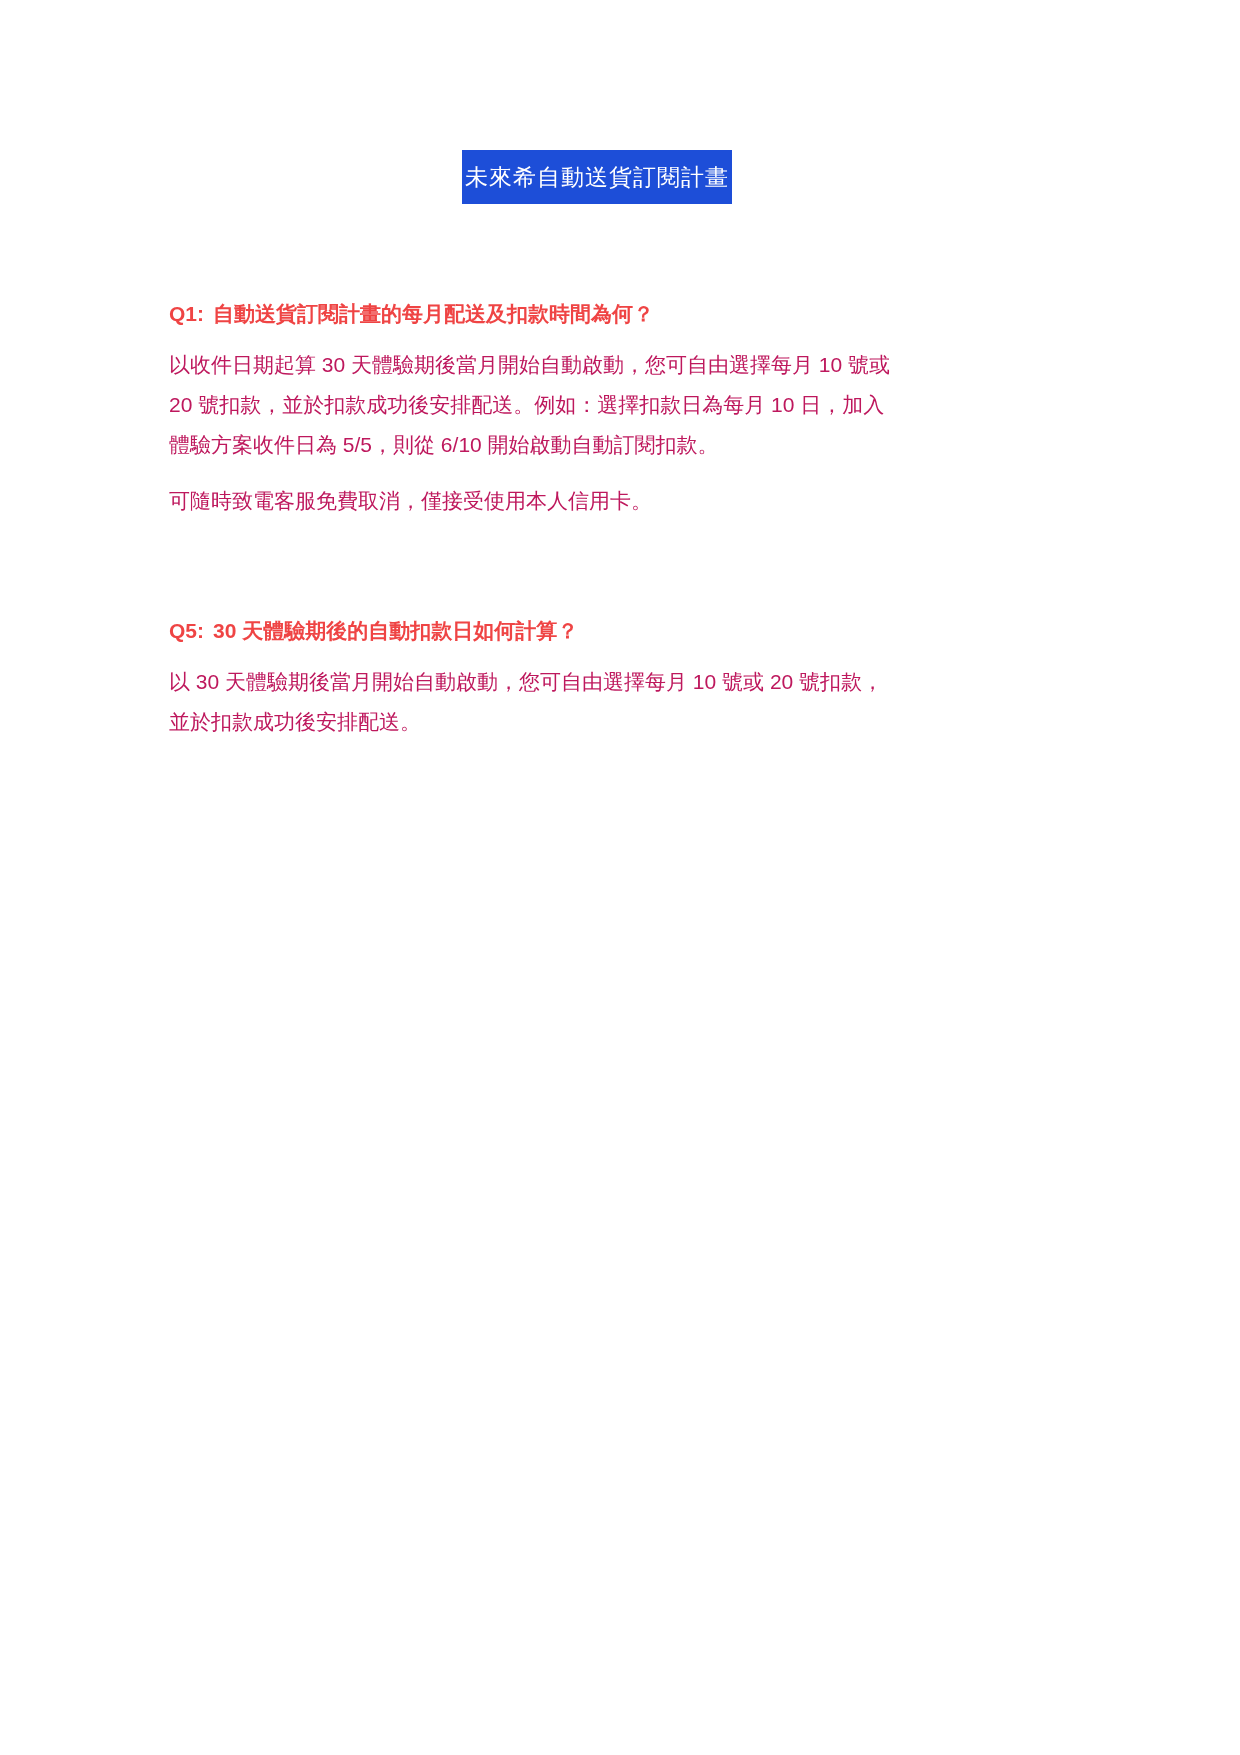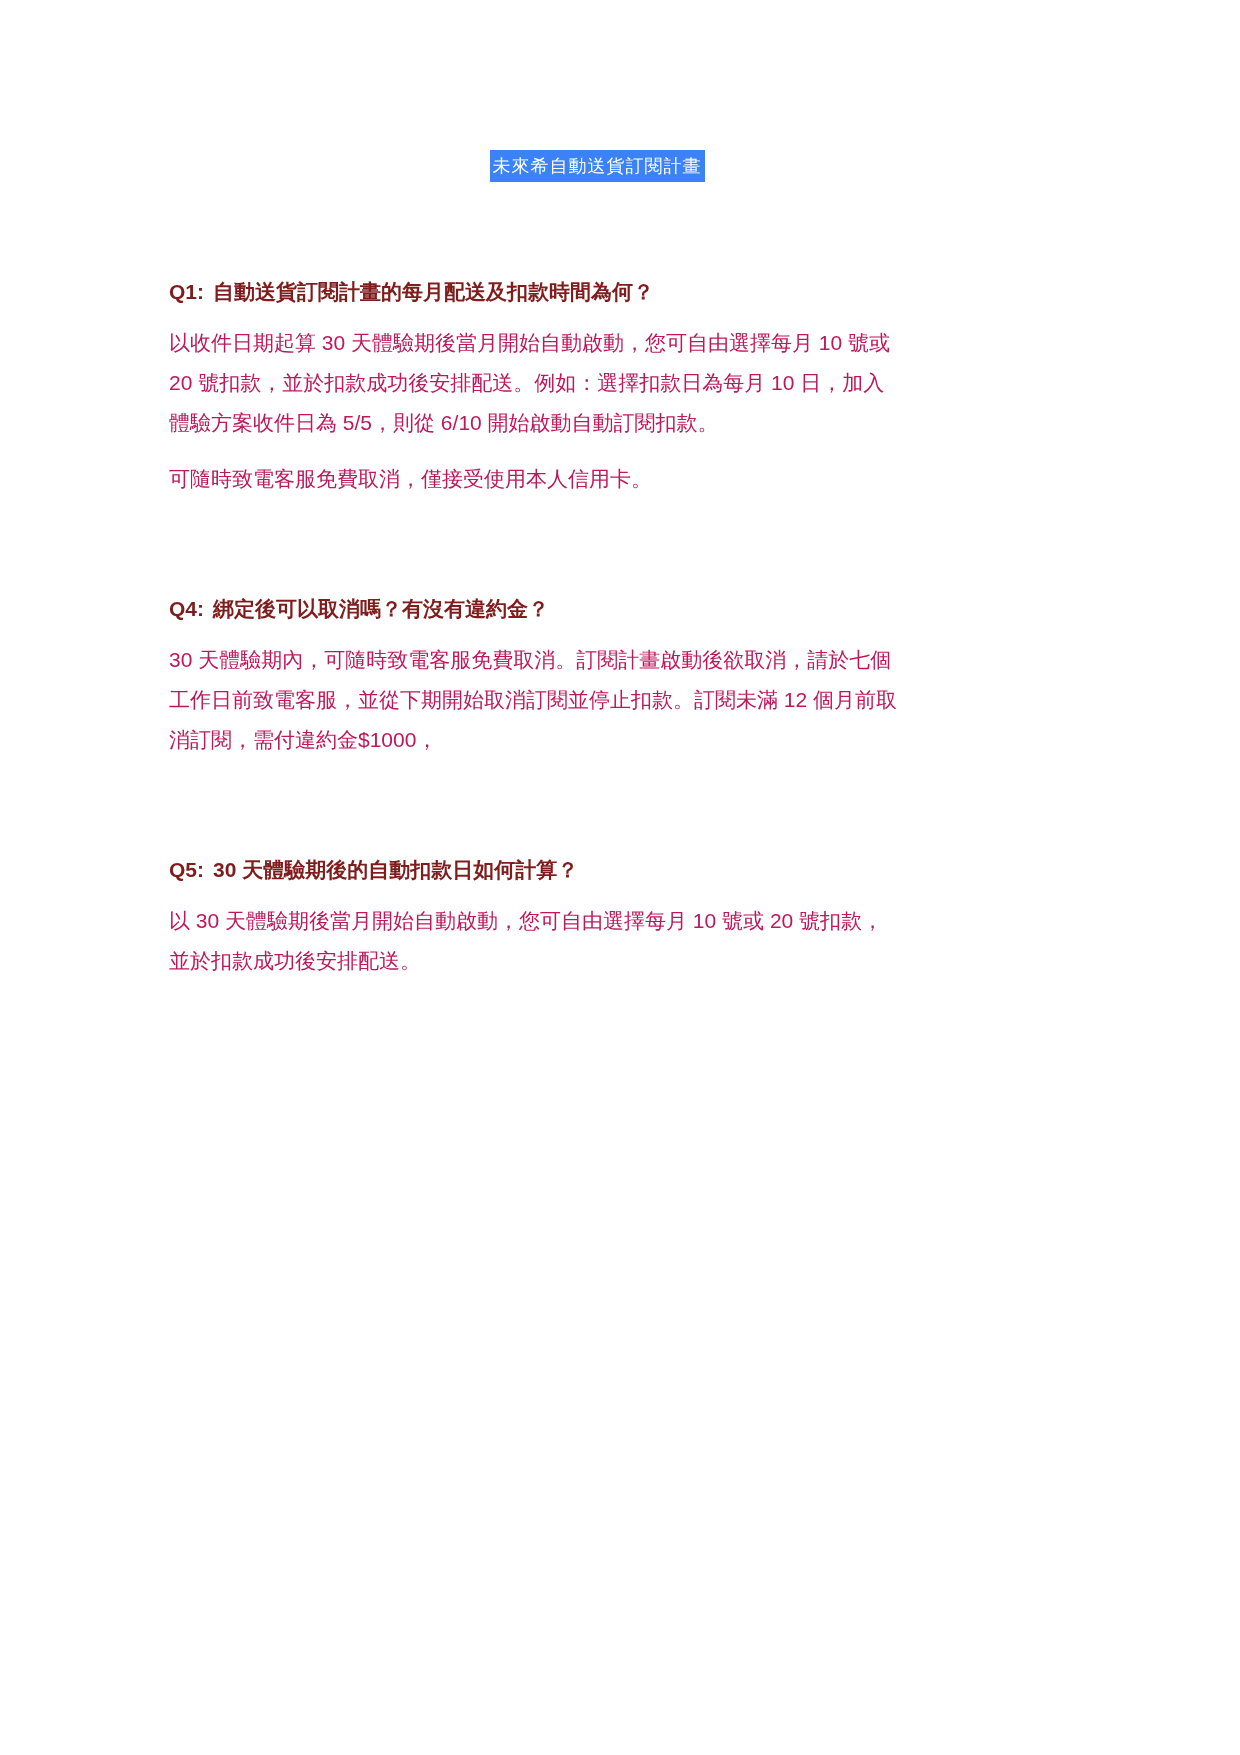--- a/index.html
+++ b/index.html
@@ -17,31 +17,31 @@
   .doc {
     padding: 150px 215px 0 169px;
     box-sizing: border-box;
   }
   .title-row {
     text-align: center;
     margin: 0 0 0 0;
   }
   .title-highlight {
     display: inline-block;
-    background: #3b82f6;
+    background: #1d4ed8;
     color: #ffffff;
-    font-size: 18px;
+    font-size: 23px;
     line-height: 30px;
-    padding: 1px 3px;
+    padding: 12px 3px;
     letter-spacing: 1px;
   }
   .faq-section .q-heading {
     font-size: 21px;
     font-weight: 700;
-    color: #7f1d1d;
+    color: #ef4444;
     line-height: 30px;
     margin: 95px 0 0 0;
   }
   .faq-section:first-of-type .q-heading {
     margin-top: 105px;
   }
   .q-label {
     margin-right: 9px;
   }
   .q-answer {
@@ -68,26 +68,20 @@
 體驗方案收件日為 5/5，則從 6/10 開始啟動自動訂閱扣款。</p>
   </div>
 
   <div class="faq-section">
   </div>
 
   <div class="faq-section">
     <p class="q-answer">可隨時致電客服免費取消，僅接受使用本人信用卡。</p>
   </div>
 
-  <div class="faq-section">
-    <h2 class="q-heading"><span class="q-label">Q4:</span><span>綁定後可以取消嗎？有沒有違約金？</span></h2>
-    <p class="q-answer">30 天體驗期內，可隨時致電客服免費取消。訂閱計畫啟動後欲取消，請於七個
-工作日前致電客服，並從下期開始取消訂閱並停止扣款。訂閱未滿 12 個月前取
-消訂閱，需付違約金$1000，</p>
-  </div>
 
   <div class="faq-section">
     <h2 class="q-heading"><span class="q-label">Q5:</span><span>30 天體驗期後的自動扣款日如何計算？</span></h2>
     <p class="q-answer">以 30 天體驗期後當月開始自動啟動，您可自由選擇每月 10 號或 20 號扣款，
 並於扣款成功後安排配送。</p>
   </div>
 
 </div>
 
 </body></html>

